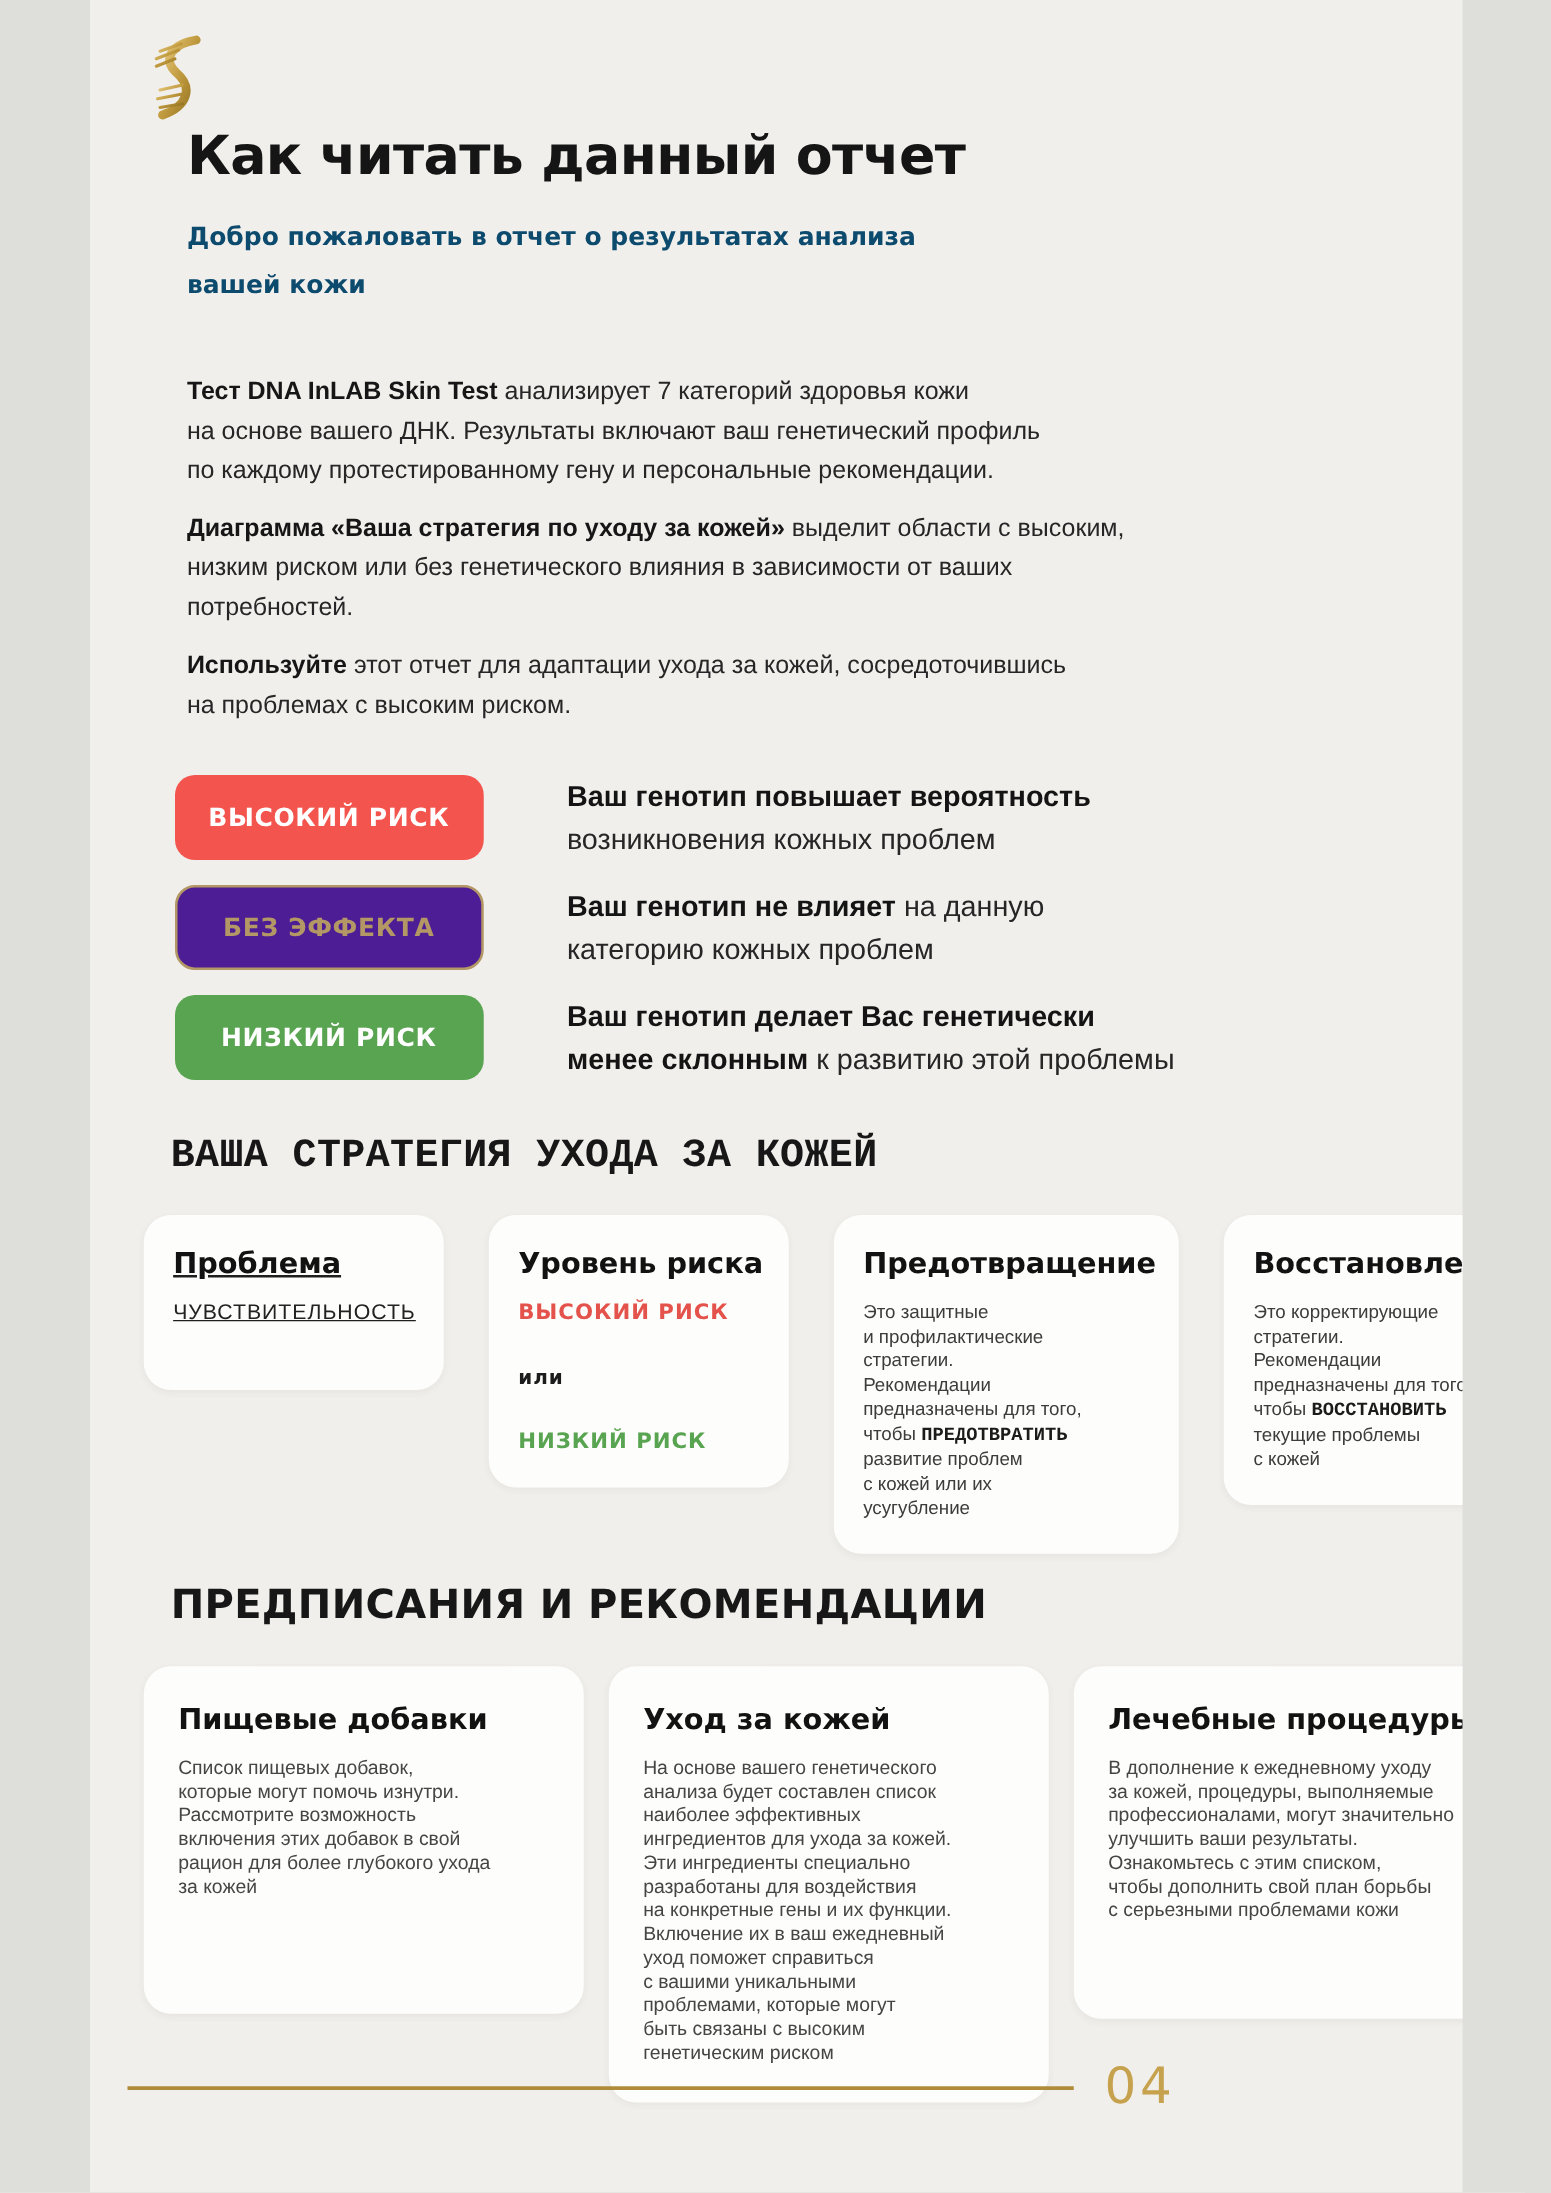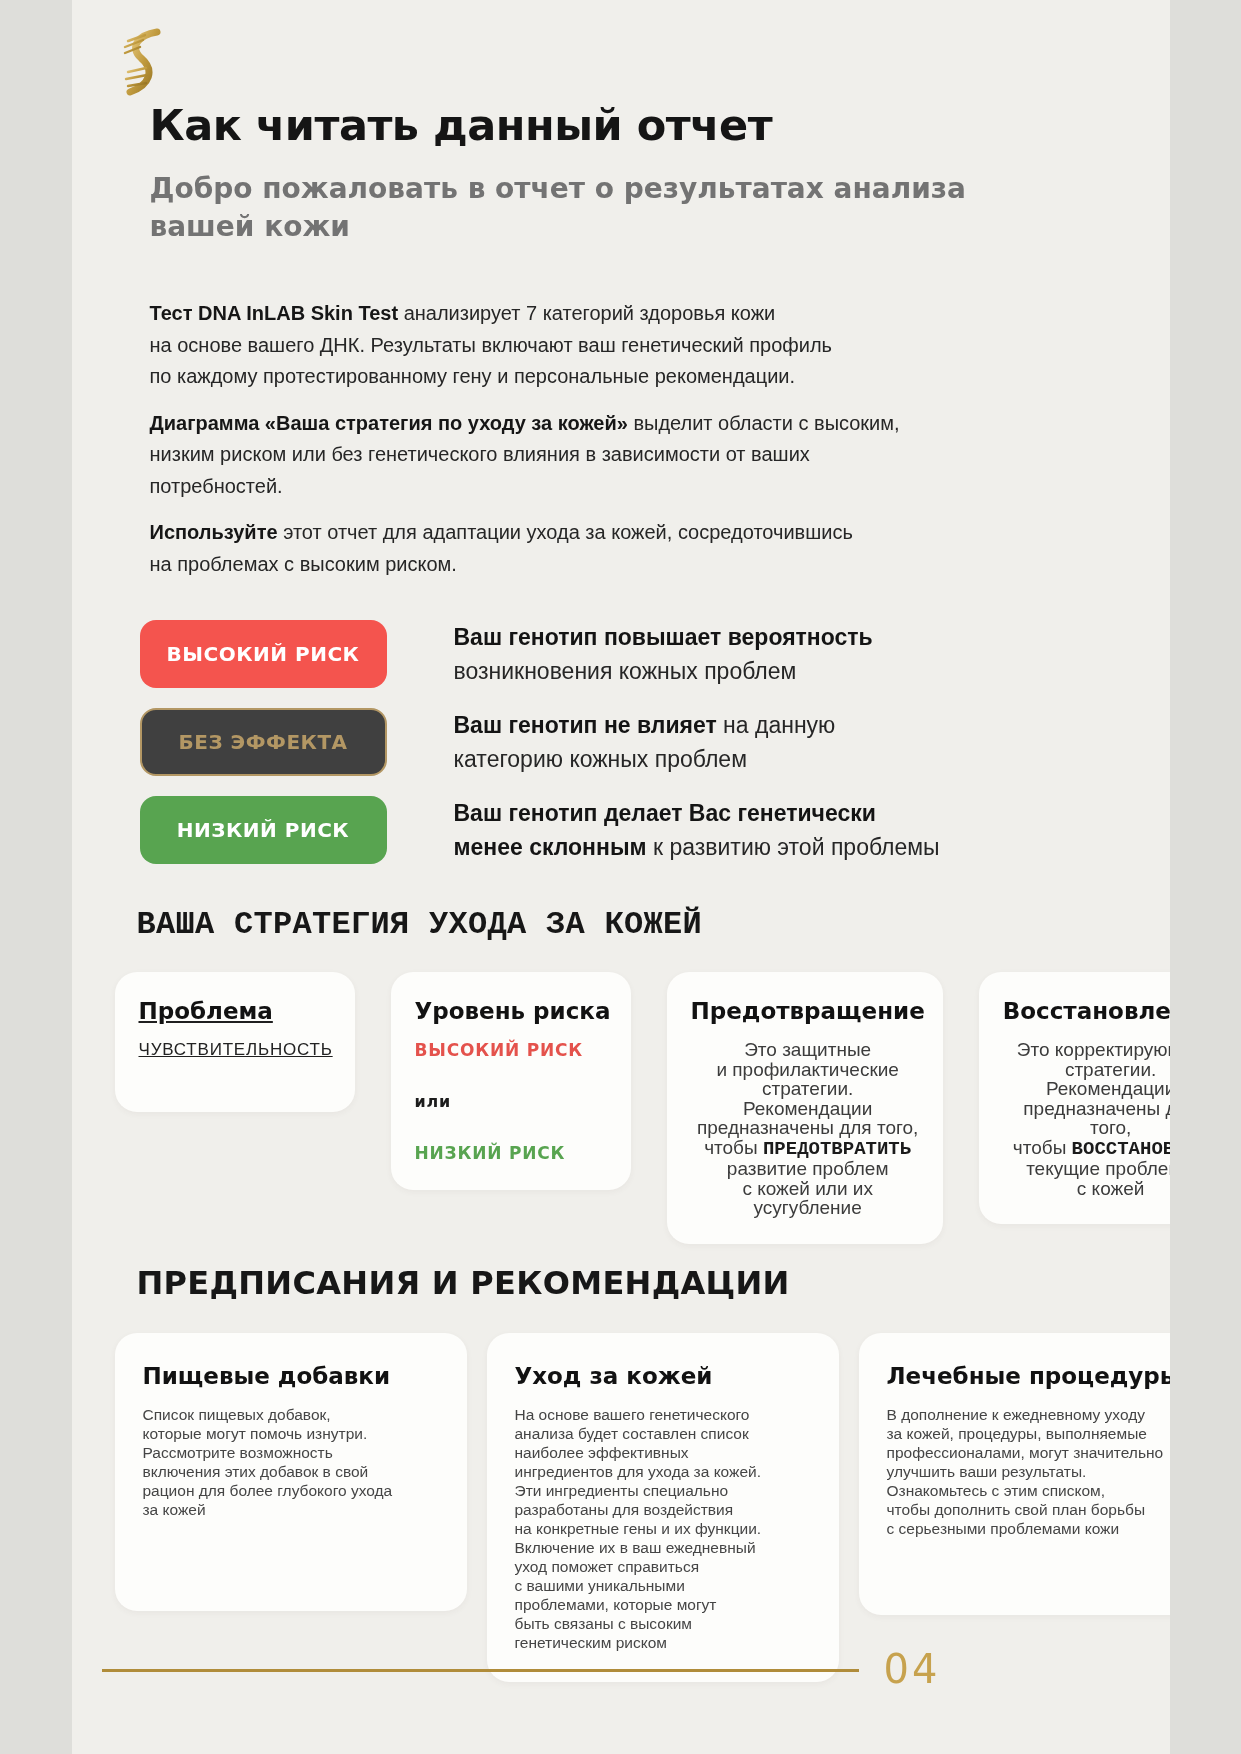--- a/index.html
+++ b/index.html
@@ -11,37 +11,37 @@
 
   .logo{position:absolute;left:44px;top:28px;}
 
   .page-title{
     position:absolute;left:78px;top:100px;margin:0;
     font-family:"DejaVu Sans",sans-serif;font-weight:bold;font-size:43px;
     letter-spacing:-0.5px;color:#151515;
   }
   .page-subtitle{
     position:absolute;left:78px;top:170px;margin:0;
-    font-family:"DejaVu Sans",sans-serif;font-weight:bold;font-size:28px;
-    line-height:38px;color:#737373;white-space:pre-line;
+    font-family:"DejaVu Sans",sans-serif;font-weight:bold;font-size:20px;
+    line-height:38px;color:#0c4a6e;white-space:pre-line;
   }
 
   .intro{position:absolute;left:78px;top:298px;width:1000px;}
   .intro p{margin:0 0 15px;font-size:20px;line-height:31.5px;color:#262626;white-space:pre-line;}
   .intro b{font-weight:bold;color:#161616;}
 
   .legend{position:absolute;left:68px;top:620px;}
   .legend-row{display:flex;align-items:center;margin-bottom:20px;}
   .pill{
     box-sizing:border-box;width:247px;height:68px;border-radius:16px;flex:0 0 auto;
     display:flex;align-items:center;justify-content:center;
     font-family:"DejaVu Sans",sans-serif;font-weight:bold;font-size:20px;letter-spacing:0.5px;
   }
   .pill-high{background:#f4544e;color:#ffffff;}
-  .pill-none{background:#404040;border:2.5px solid #b39764;color:#b39764;}
+  .pill-none{background:#4c1d95;border:2.5px solid #b39764;color:#b39764;}
   .pill-low{background:#58a450;color:#ffffff;}
   .legend-desc{margin:0 0 0 67px;font-size:23px;line-height:34px;color:#262626;white-space:pre-line;max-width:560px;}
   .legend-desc b{color:#141414;}
 
   .section-heading{
     position:absolute;left:65px;margin:0;
     font-family:"DejaVu Sans",sans-serif;font-weight:bold;font-size:32px;
     letter-spacing:0.3px;color:#171717;
   }
   #strategy-heading{top:906px;font-family:Liberation Mono, monospace;}
@@ -62,21 +62,21 @@
   .cards3 .card{padding:30px 26px 30px 28px;}
   .card-title{
     font-family:"DejaVu Sans",sans-serif;font-weight:bold;font-size:23px;
     margin:0 0 16px;color:#121212;
   }
   .problem-label{font-size:17px;letter-spacing:0.8px;color:#222;margin:6px 0 0;}
   .risk-line{font-family:"DejaVu Sans",sans-serif;font-weight:bold;font-size:17px;letter-spacing:0.8px;margin:6px 0 0;}
   .risk-high{color:#e4524c;}
   .risk-or{color:#1c1c1c;font-size:16px;margin:32px 0;}
   .risk-low{color:#58a450;}
-  .card-body{font-size:19px;line-height:19.5px;color:#3c3c3c;margin:0;white-space:pre-line;text-align:center;}
+  .card-body{font-size:15px;line-height:19.5px;color:#3c3c3c;margin:0;white-space:pre-line;}
   .card-body b{font-family:Liberation Mono, monospace;font-weight:bold;color:#1b1b1b;}
   .rec-body{font-size:15.5px;line-height:19px;color:#454545;margin:0;white-space:pre-line;}
 
   .card-problem{min-height:140px;text-decoration:underline;}
   .card-risk{min-height:218px;}
   .card-prevention{min-height:248px;}
   .card-restoration{min-height:214px;}
   .card-skincare{min-height:322px;}
   .card-supplements{min-height:278px;}
   .card-treatments{min-height:282px;}

